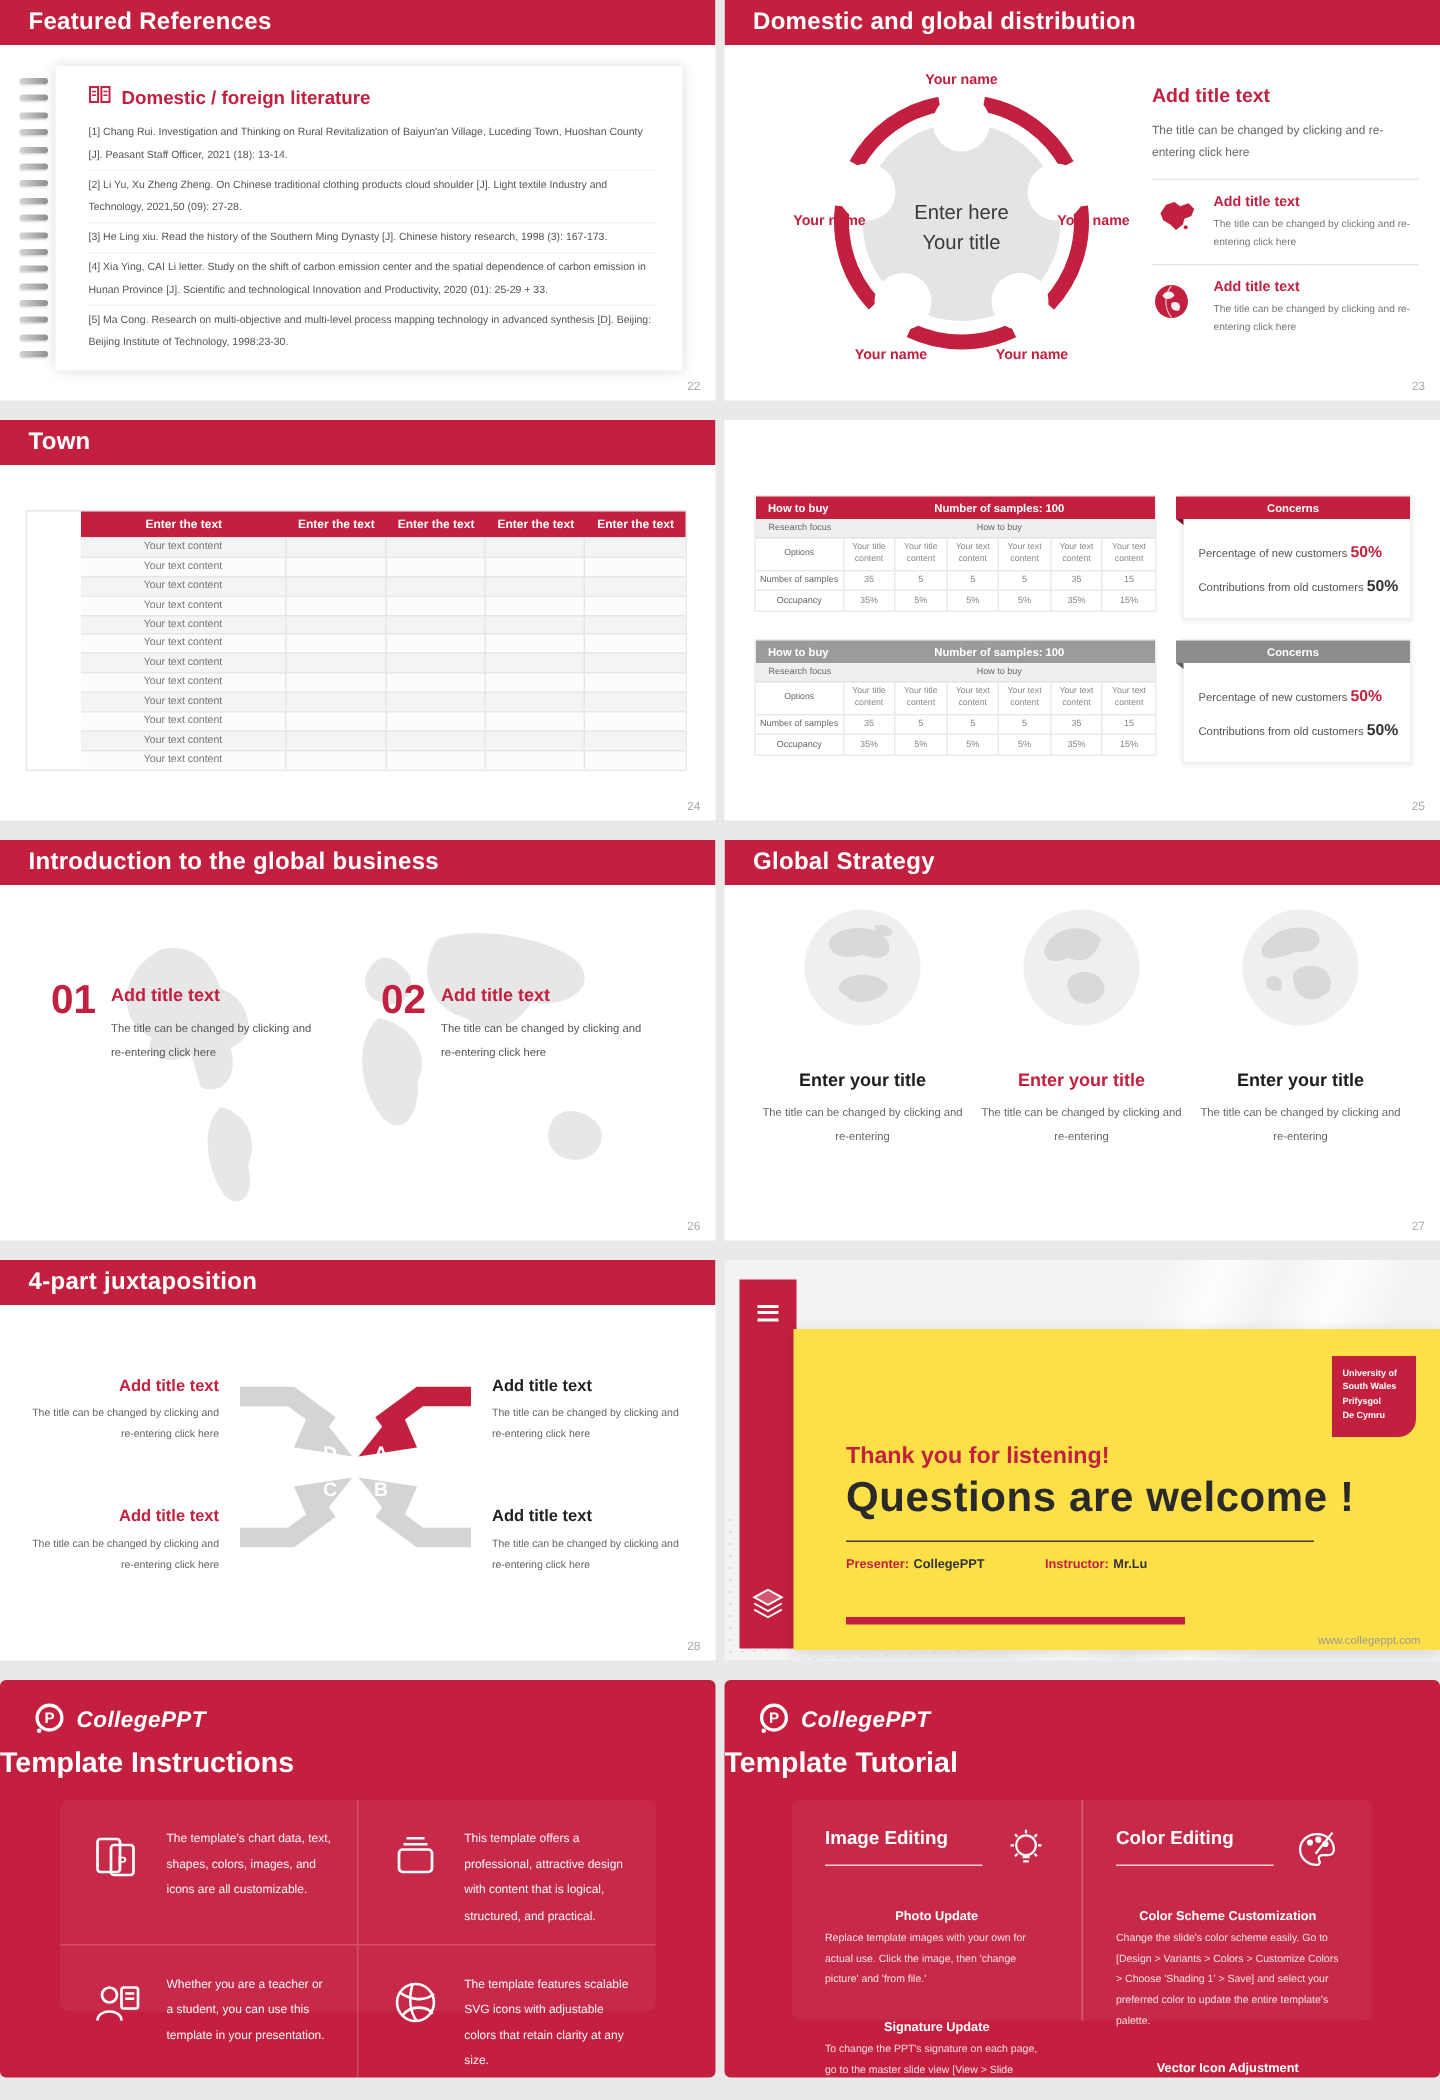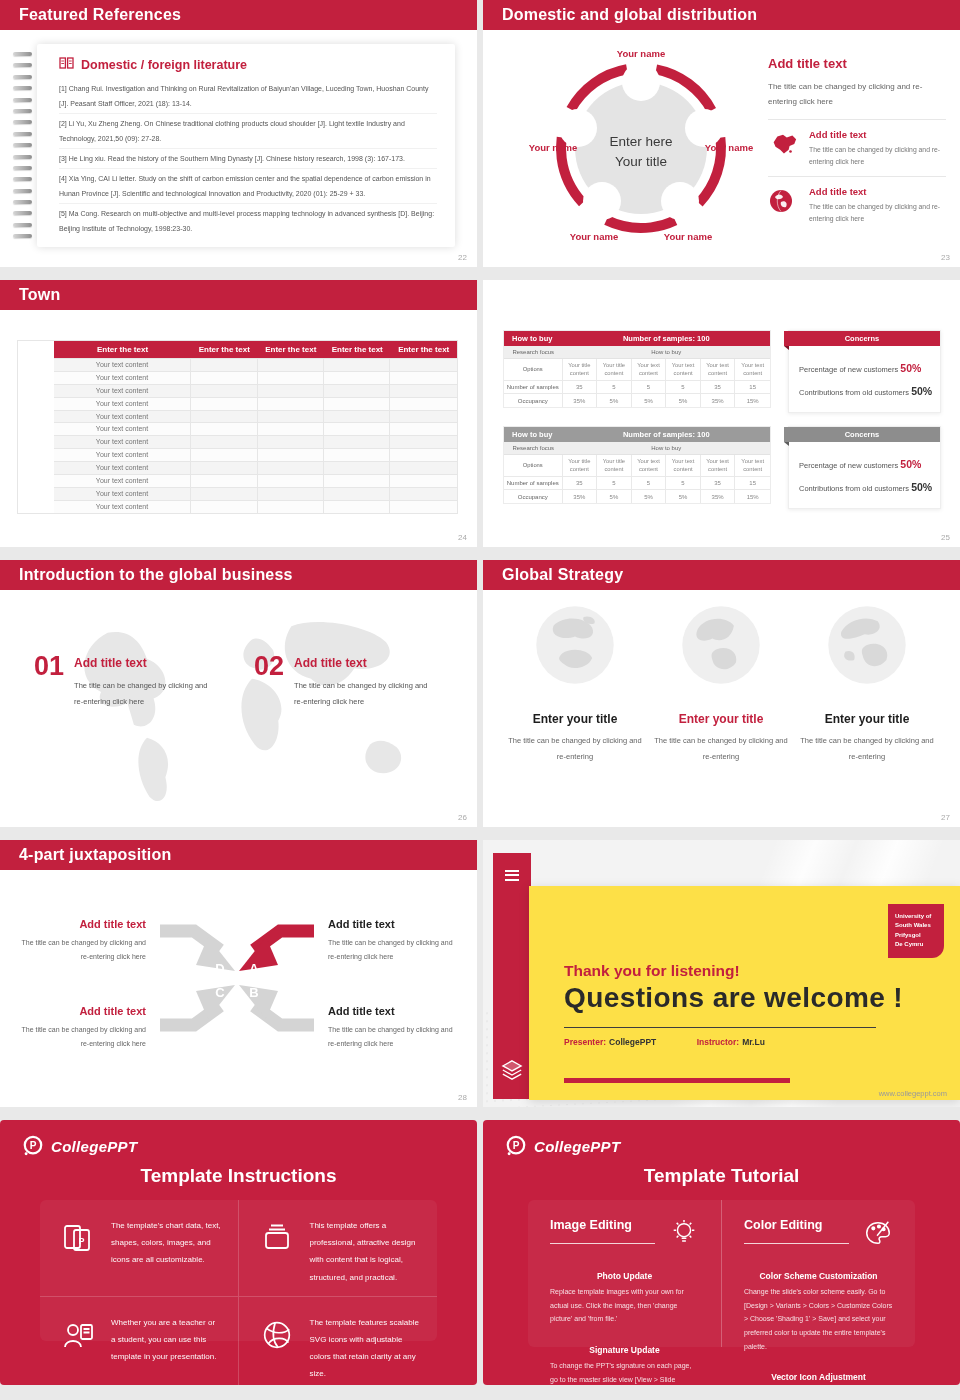--- a/index.html
+++ b/index.html
@@ -133,21 +133,21 @@
   .ty-people{position:absolute; left:35px; top:151px; font-size:8.5px; font-weight:bold; color:#333;}
   .ty-people .lab{color:var(--primary); margin-right:3px;}
   .ty-people .sep{display:inline-block; width:38px;}
   .ty-redbar{position:absolute; left:81px; top:238px; width:226px; height:5px; background:var(--primary); z-index:4;}
   .ty-site{position:absolute; right:13px; bottom:9px; font-size:7.5px; color:#999; z-index:4;}
 
   
   .panel{background:var(--panel); position:relative; color:#fff; border-radius:4px; overflow:hidden;}
   .p-logo{position:absolute; left:22px; top:15px; display:flex; align-items:center; gap:7px;}
   .p-brand{font-size:15px; font-weight:bold; font-style:italic; letter-spacing:.3px;}
-  .p-title{text-align:center; font-size:19px; font-weight:bold; margin-top:45px;}
+  .p-title{text-align:left; font-size:19px; font-weight:bold; margin-top:45px;}
   .inst-grid{position:absolute; left:40px; right:40px; top:80px; bottom:44px;
         background:rgba(255,255,255,.05); border-radius:6px; display:grid;
         grid-template-columns:1fr 1fr; grid-template-rows:1fr 1fr;}
   .inst-cell{padding:17px 16px 10px 20px; display:flex; gap:13px; align-items:flex-start;}
   .inst-cell:nth-child(odd){border-right:1px solid rgba(255,255,255,.18);}
   .inst-cell:nth-child(-n+2){border-bottom:1px solid rgba(255,255,255,.18);}
   .inst-icon{flex:none; width:38px; padding-top:3px;}
   .inst-text{font-size:8px; line-height:2.15; color:rgba(255,255,255,.96);}
   .tut-box{position:absolute; left:45px; right:45px; top:80px; bottom:38px;
         background:rgba(255,255,255,.05); border-radius:6px; display:flex;}

